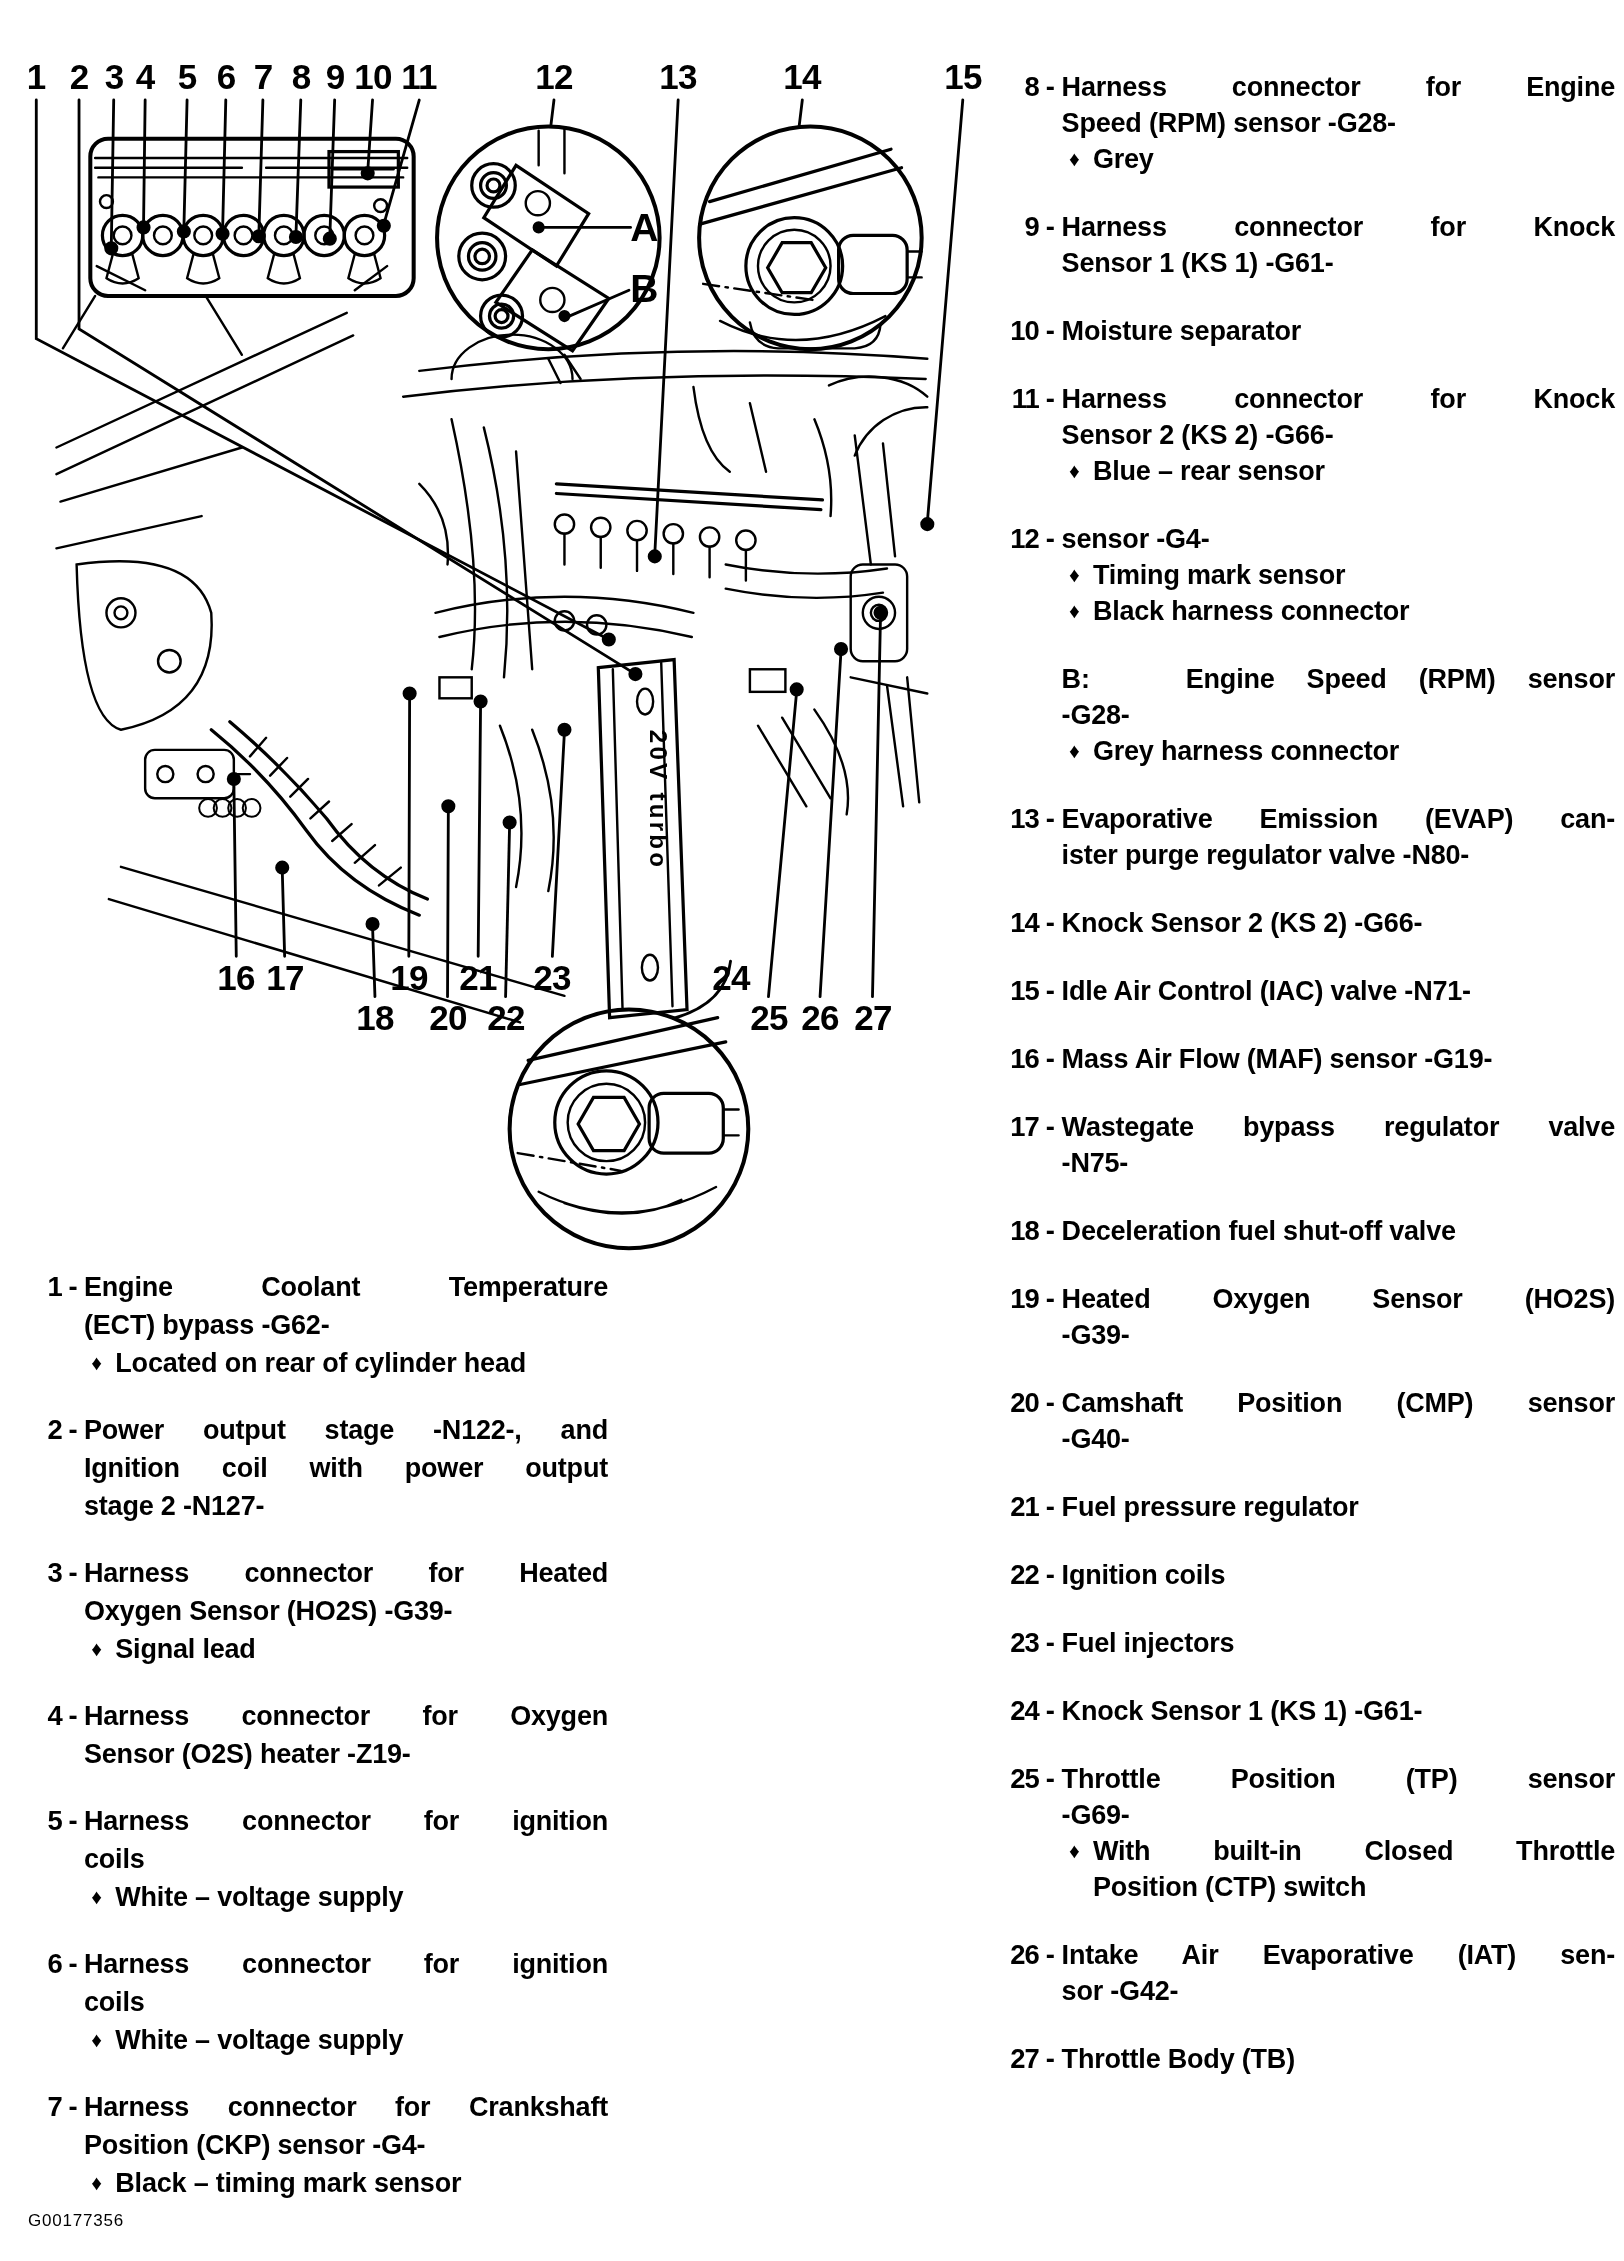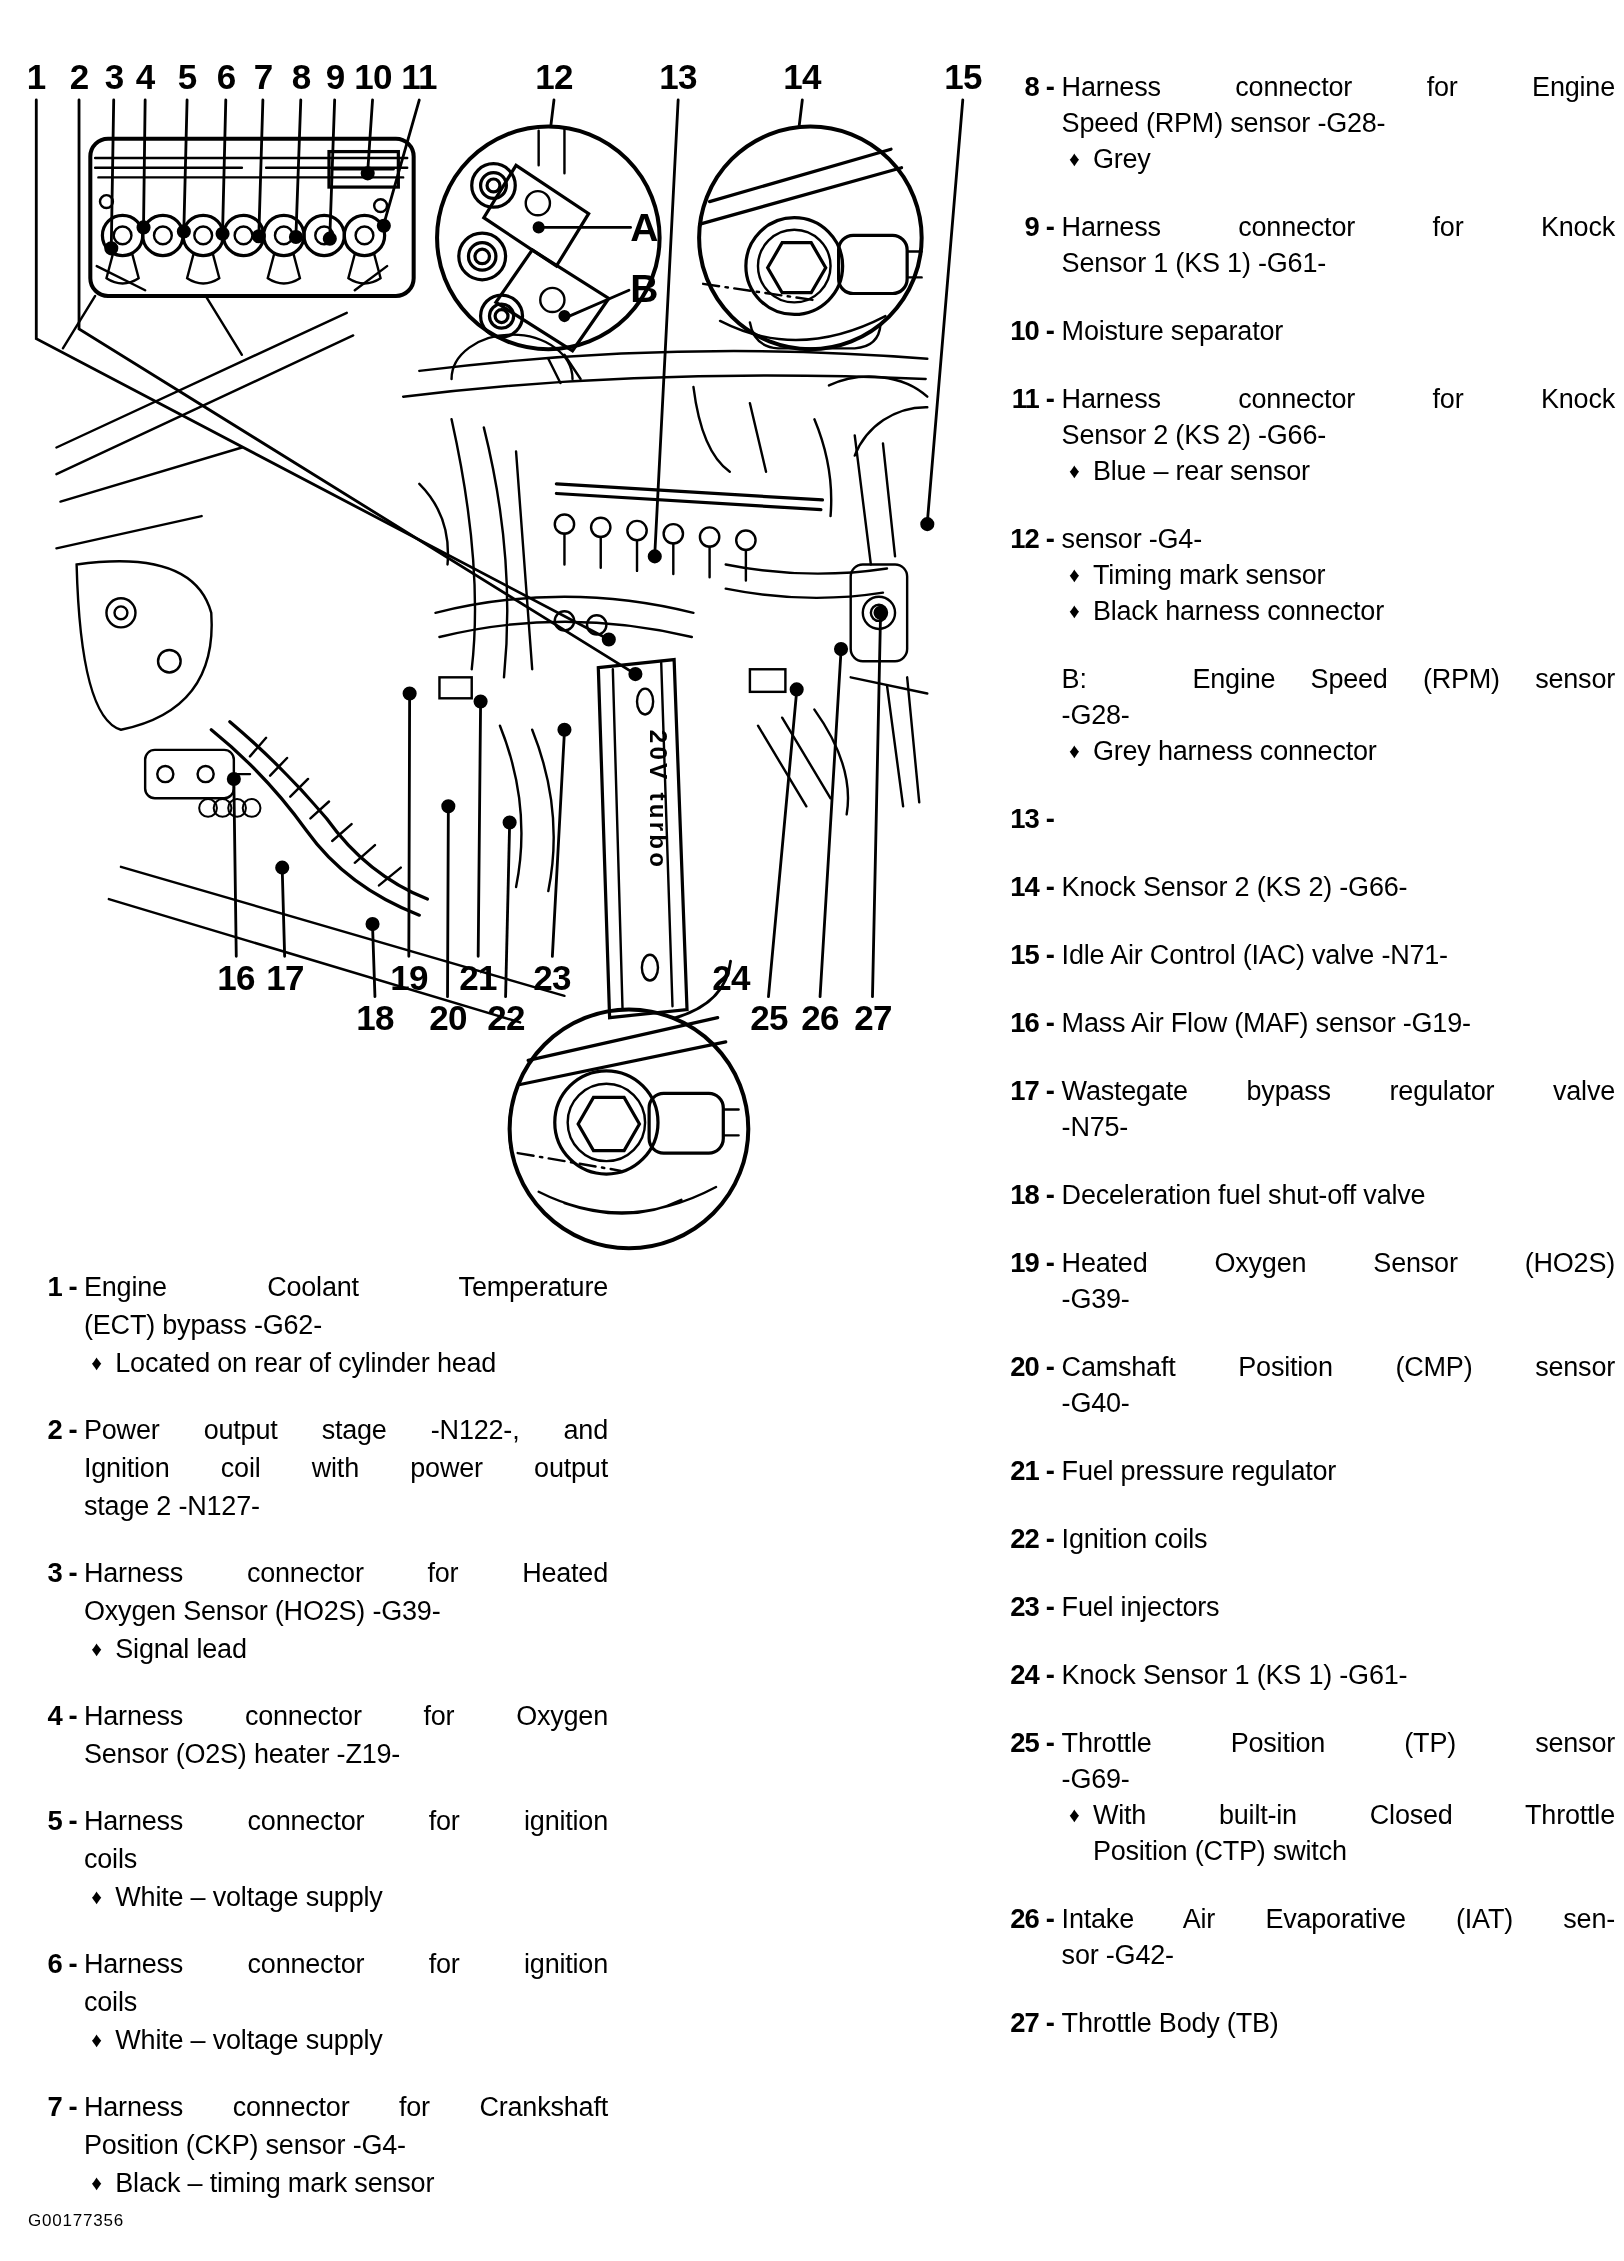--- a/index.html
+++ b/index.html
@@ -21,21 +21,21 @@
   #legend-right { left:1000px; top:69px;  width:615px; }
   .item{ display:grid; }
   #legend-left  .item{ grid-template-columns:28px 22px 1fr; margin-bottom:29px; }
   #legend-right .item{ grid-template-columns:39px 22.6px 1fr; margin-bottom:32px; }
   .num{ font-weight:700; font-size:27.4px; line-height:1; text-align:right; letter-spacing:-0.8px; }
   #legend-left  .num{ line-height:38px; }
   #legend-right .num{ line-height:36px; }
   .dash{ font-weight:700; font-size:27.4px; text-align:center; }
   #legend-left  .dash{ line-height:38px; }
   #legend-right .dash{ line-height:36px; }
-  .body{ font-weight:400; font-size:27px; letter-spacing:-0.2px; }
+  .body{ font-weight:700; font-size:27px; letter-spacing:-0.2px; }
   #legend-left  .body{ line-height:38px; }
   #legend-right .body{ line-height:36px; }
   .ln{ min-height:1em; }
   .ln.j{ text-align:justify; text-align-last:justify; }
   .bullet{ display:grid; grid-template-columns:24px 1fr; padding-left:7.3px; }
   .diamond{ font-size:21px; }
   
   #figure-id{
     position:absolute; left:28px; top:2211px;
     font-size:17px; font-weight:400; letter-spacing:0.8px;
@@ -442,20 +442,24 @@
             <div class="diamond">♦</div>
             <div>
               <div class="ln">Grey harness connector</div>
             </div>
           </div>
         </div>
       </div>
       <div class="item">
         <div class="num">13</div>
         <div class="dash">-</div>
+        <div class="body">
+          <div class="ln j">Evaporative Emission (EVAP) can-</div>
+          <div class="ln">ister purge regulator valve -N80-</div>
+        </div>
       </div>
       <div class="item">
         <div class="num">14</div>
         <div class="dash">-</div>
         <div class="body">
           <div class="ln">Knock Sensor 2 (KS 2) -G66-</div>
         </div>
       </div>
       <div class="item">
         <div class="num">15</div>

